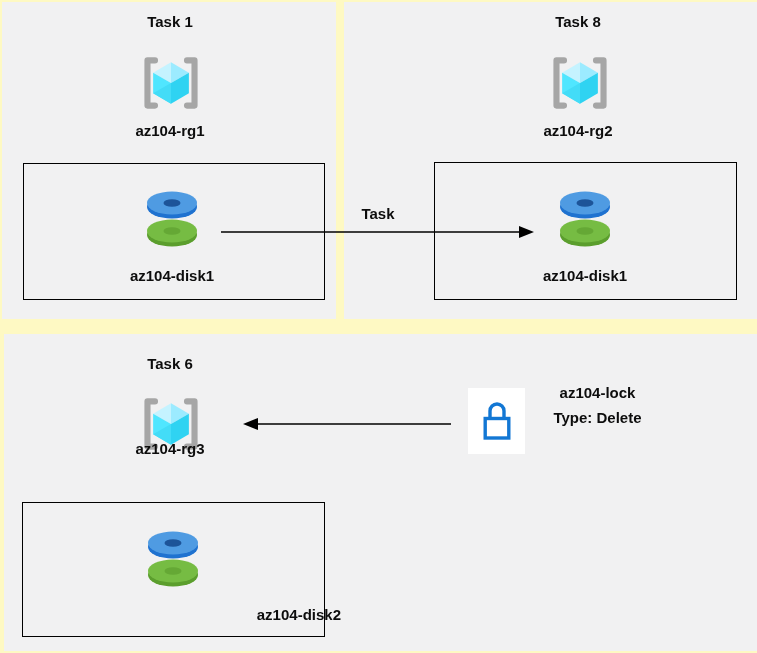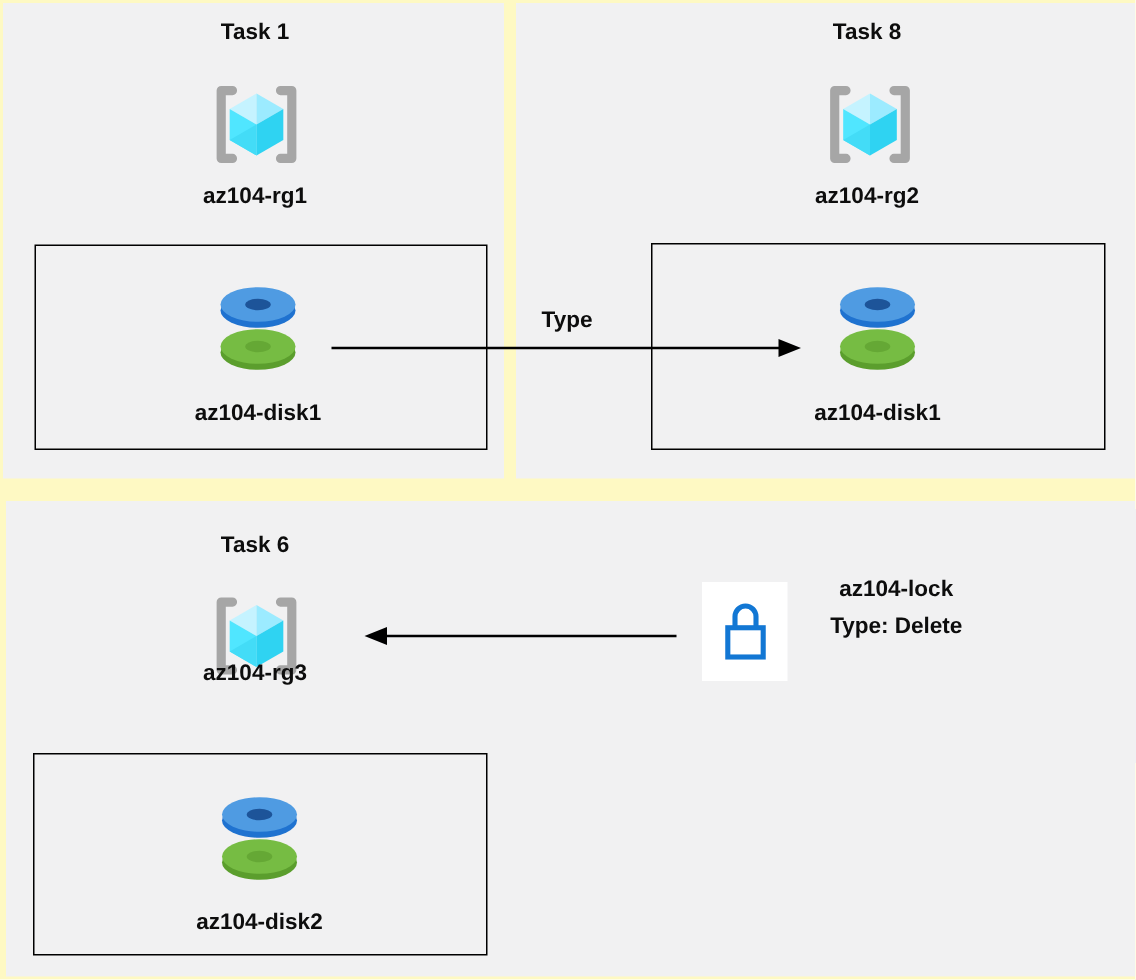--- a/index.html
+++ b/index.html
@@ -126,37 +126,37 @@
     <svg width="64" height="62">
         <use href="#sym-disk"></use>
       </svg>
   </div>
   <div class="label" style="left:435px; top:267px; width:300px;">az104-disk1</div>
 
   <svg class="arrow-svg" style="left:221px; top:224px;" width="313" height="16">
     <line x1="0" y1="8" x2="299" y2="8" stroke="#000000" stroke-width="1.6"></line>
     <polygon points="298,2 313,8 298,14" fill="#000000"></polygon>
   </svg>
-  <div class="label" style="left:330px; top:205px; width:96px;">Type</div>
+  <div class="label" style="left:330px; top:205px; width:96px;">Task</div>
 
   <div class="panel" id="panel-task3"></div>
   <div class="label" style="left:20px; top:355px; width:300px;">Task 6</div>
   <div class="icon-wrap" style="left:139px; top:395px;">
     <svg width="64" height="58">
         <use href="#sym-rg"></use>
       </svg>
   </div>
   <div class="label" style="left:20px; top:440px; width:300px;">az104-rg3</div>
   <div class="disk-box" id="box-task3"></div>
   <div class="icon-wrap" style="left:141px; top:528px;">
     <svg width="64" height="62">
         <use href="#sym-disk"></use>
       </svg>
   </div>
-  <div class="label" style="left:23px; top:606px; width:300px;">az104-disk2</div>
+  <div class="label" style="left:41px; top:606px; width:300px;text-align:right;">az104-disk2</div>
 
   <svg class="arrow-svg" style="left:243px; top:416px;" width="208" height="16">
     <line x1="208" y1="8" x2="13" y2="8" stroke="#000000" stroke-width="1.6"></line>
     <polygon points="15,2 0,8 15,14" fill="#000000"></polygon>
   </svg>
 
   <div class="lock-chip">
     <span class="icon-wrap" style="position:static;">
       <svg width="40" height="46">
           <use href="#sym-lock"></use>

